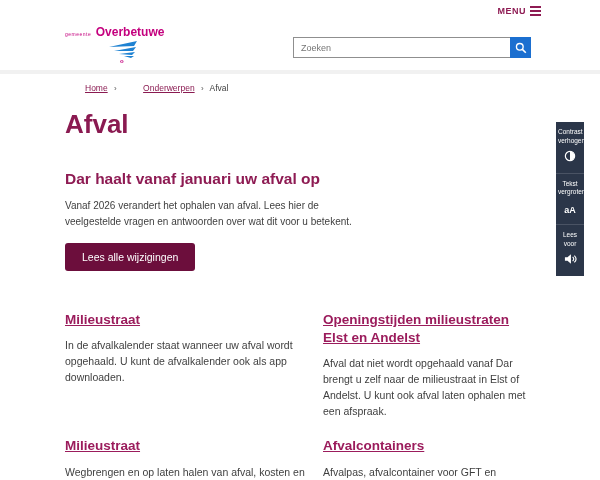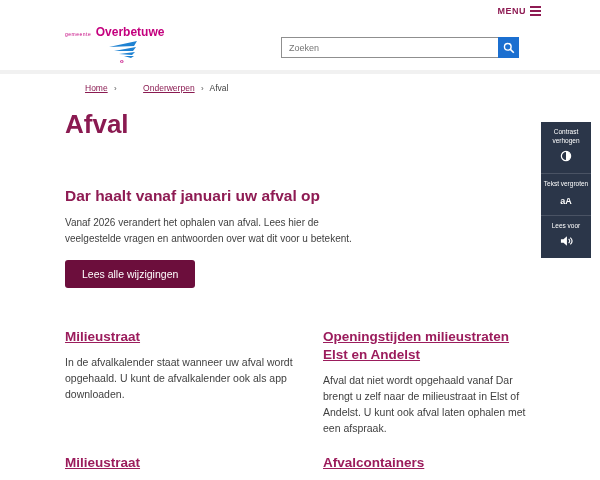--- a/index.html
+++ b/index.html
@@ -16,47 +16,47 @@
   .hamburger { display:inline-flex; flex-direction:column; gap:2px; }
   .hamburger i { display:block; width:11px; height:2px; background:#8e1b53; }
 
   .logo { position:absolute; left:0; top:22px; width:110px; text-align:left; cursor:pointer; }
   .logo-text { white-space:nowrap; }
   .logo-small { font-size:5px; color:#c4007e; letter-spacing:.5px; }
   .logo-large { font-size:12px; font-weight:bold; color:#c4007e; }
   .logo-wing { display:block; margin:1px 0 0 42px; }
   .logo-o { display:block; margin-left:55px; font-size:6px; font-weight:bold; color:#c4007e; line-height:1; }
 
-  .search { position:absolute; right:16px; top:37px; display:flex; width:238px; height:21px;margin-left:40px; }
+  .search { position:absolute; right:4px; top:37px; display:flex; width:238px; height:21px;margin-left:40px; }
   .search input { flex:1; height:21px; border:1px solid #8f8f8f; border-right:none; padding:0 7px;
     font-family:inherit; font-size:9px; color:#444; outline:none; }
   .search input::placeholder { color:#757575; }
   .search button { width:21px; height:21px; background:#1b6fd0; border:none; cursor:pointer;
     display:flex; align-items:center; justify-content:center; }
 
   
   .breadcrumb { padding-top:9px; font-size:8.5px; color:#6b6b6b; }
   .breadcrumb a { color:#8a1a51; text-decoration:underline; cursor:pointer;padding-left:20px; }
   .breadcrumb .sep { margin:0 4px; color:#555; font-size:8px; }
   .breadcrumb .current { color:#3f3f3f; }
 
   
   .page-title { margin-top:16px; font-size:26px; font-weight:bold; color:#8a1a51; }
 
   
-  .a11y { position:absolute; top:122px; right:9px; width:50px; background:#2b3649; z-index:5; }
+  .a11y { position:absolute; top:122px; right:16px; width:28px; background:#2b3649; z-index:5; }
   .a11y-item { padding:6px 2px 7px; text-align:center; color:#fff; cursor:pointer;
     border-bottom:1px solid rgba(255,255,255,.15); }
   .a11y-item:last-child { border-bottom:none; }
   .a11y-label { font-size:6.5px; line-height:1.35; display:block; margin-bottom:2px; }
   .a11y-icon { display:inline-block; height:12px; }
   .aA { font-size:9px; font-weight:bold; color:#fff; line-height:12px; }
 
   
-  .intro { margin-top:47px; }
+  .intro { margin-top:30px; }
   .intro h2 { font-size:15.5px; font-weight:bold; color:#8e1b53; }
   .intro p { margin-top:10px; width:305px; font-size:10px; line-height:1.55; color:#3f3f3f; }
   .cta { margin-top:14px; display:inline-block; background:#6c0e3c; color:#fff; border:none;
     border-radius:3px; padding:8px 17px; font-family:inherit; font-size:10.5px; cursor:pointer; }
 
   
   .topics { margin-top:40px; display:grid; grid-template-columns:253px 212px; column-gap:5px; row-gap:18px; }
   .topic h3 { font-size:13.5px; font-weight:bold; line-height:1.35; }
   .topic h3 a { color:#9b1c5c; text-decoration:underline; cursor:pointer; }
   .topic p { margin-top:9px; font-size:10.5px; line-height:1.5; color:#3f3f3f; }

